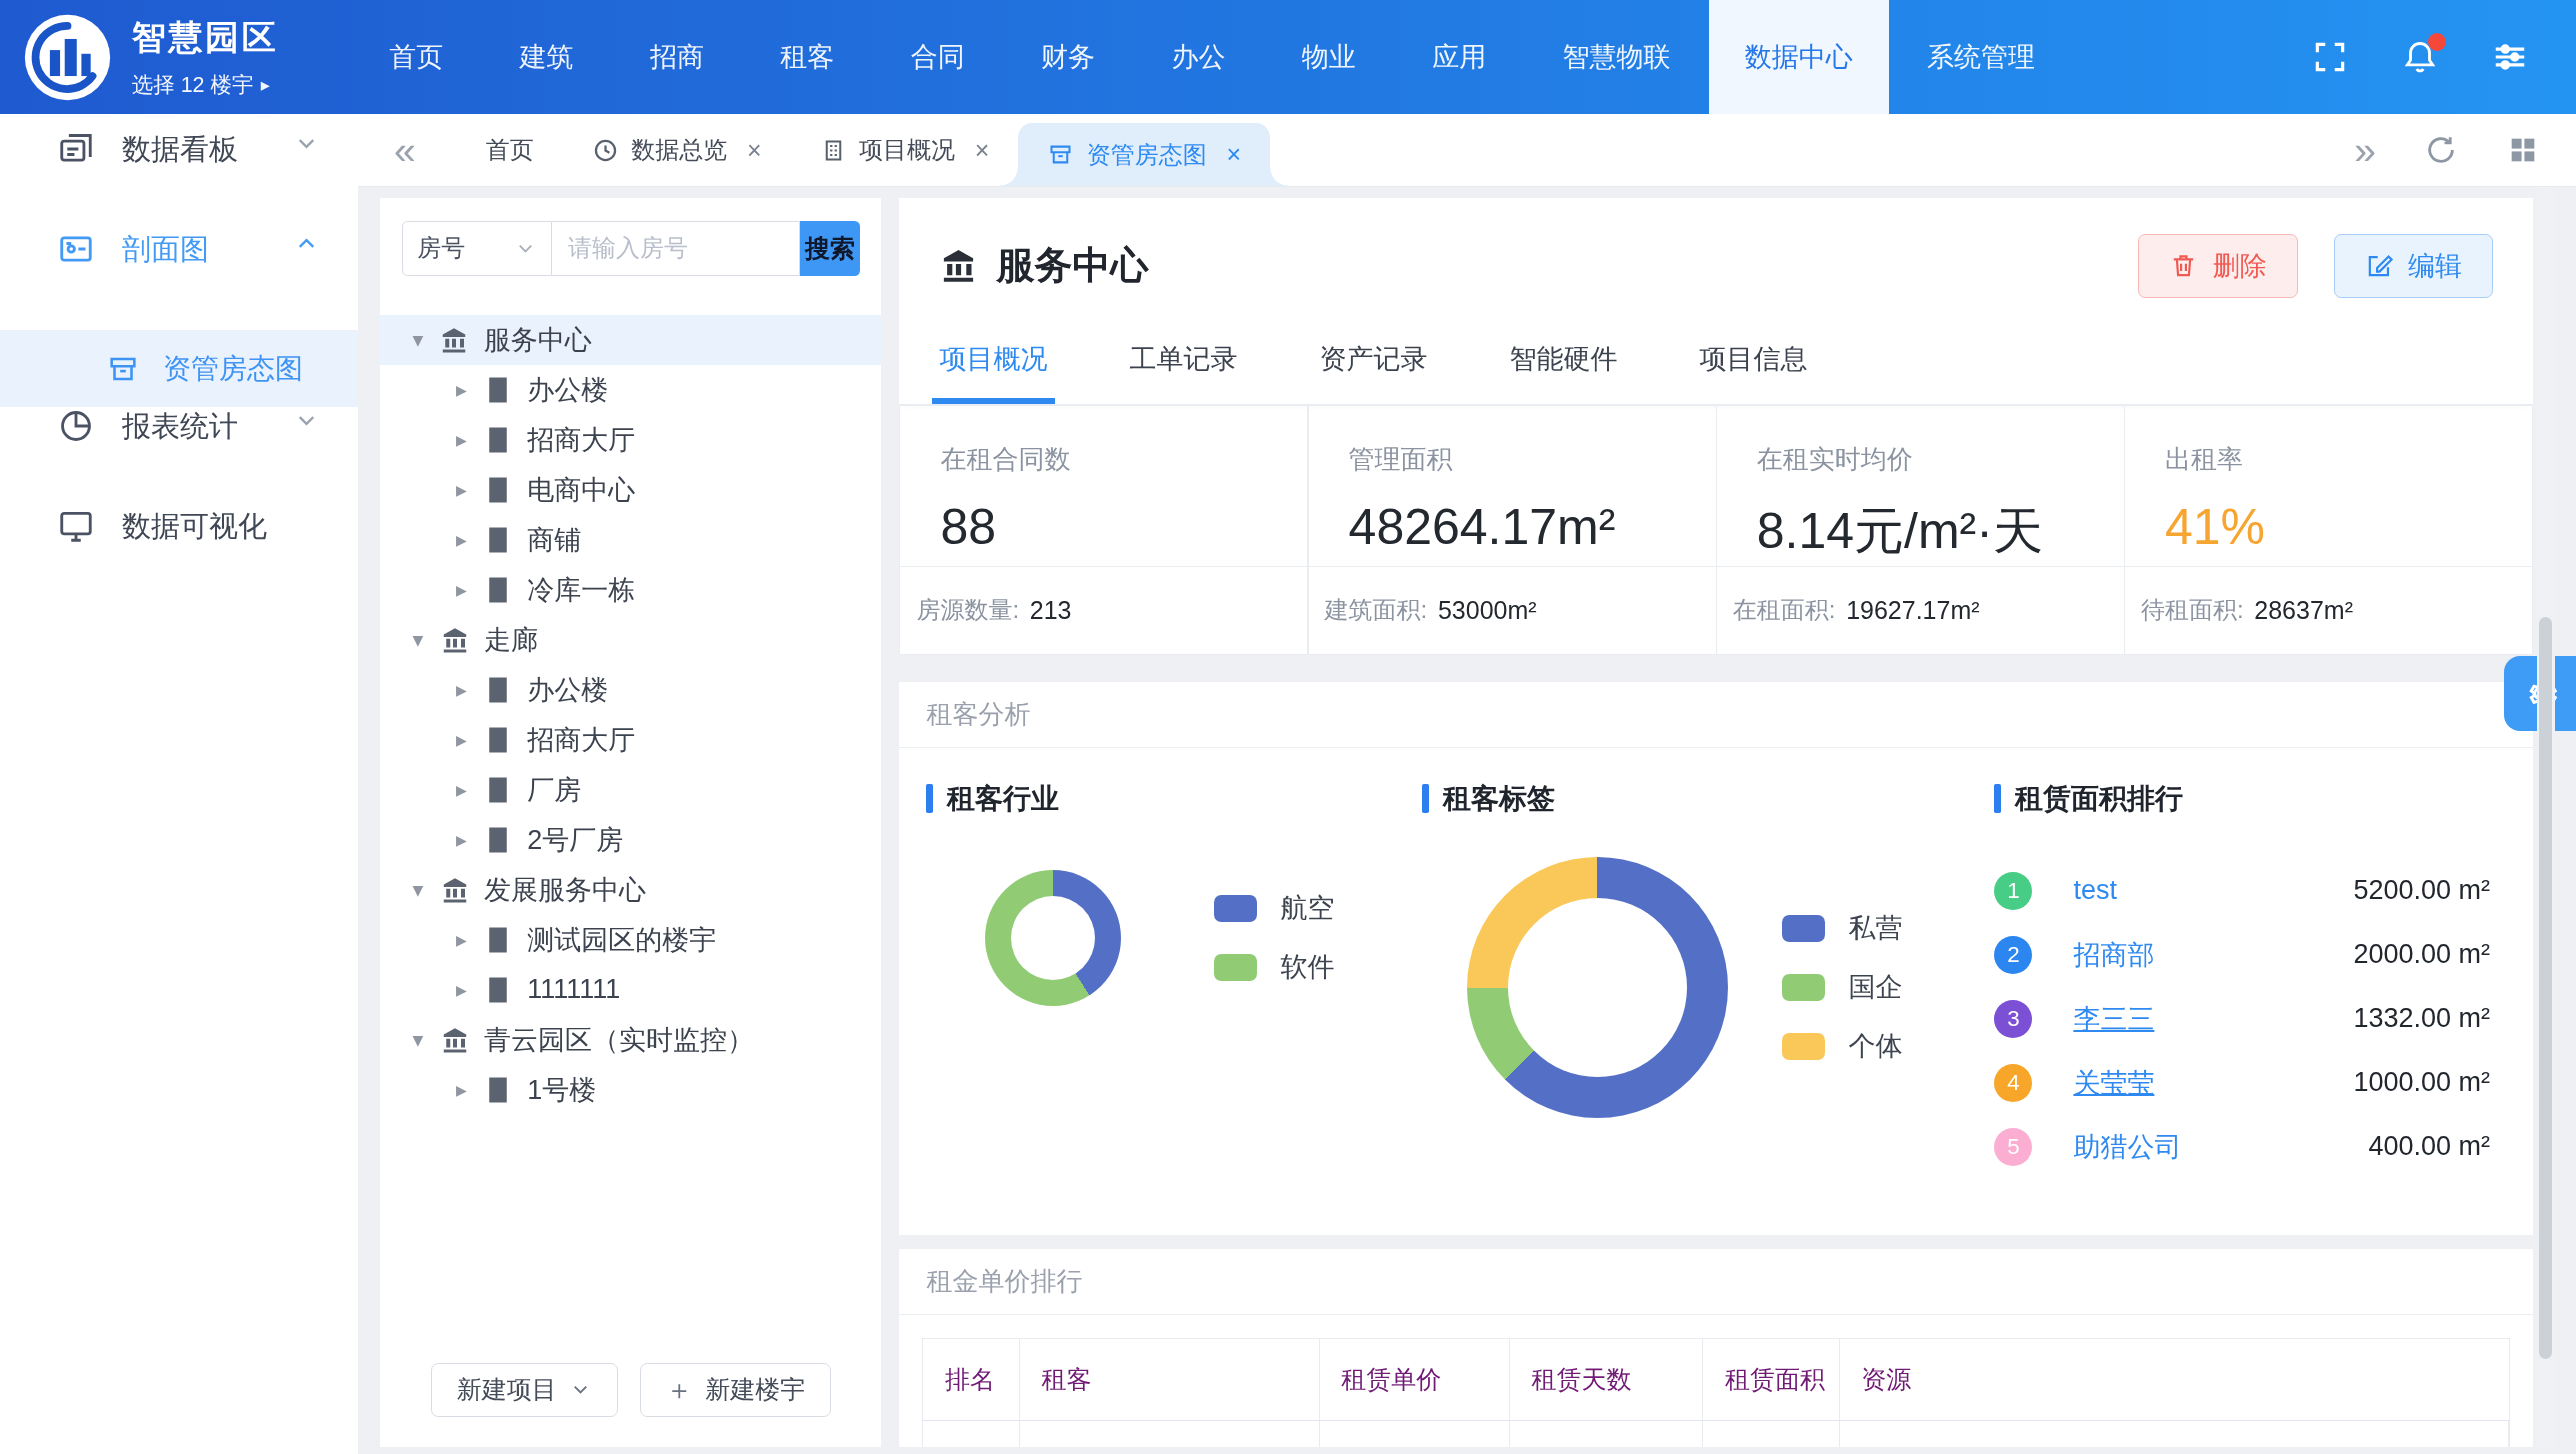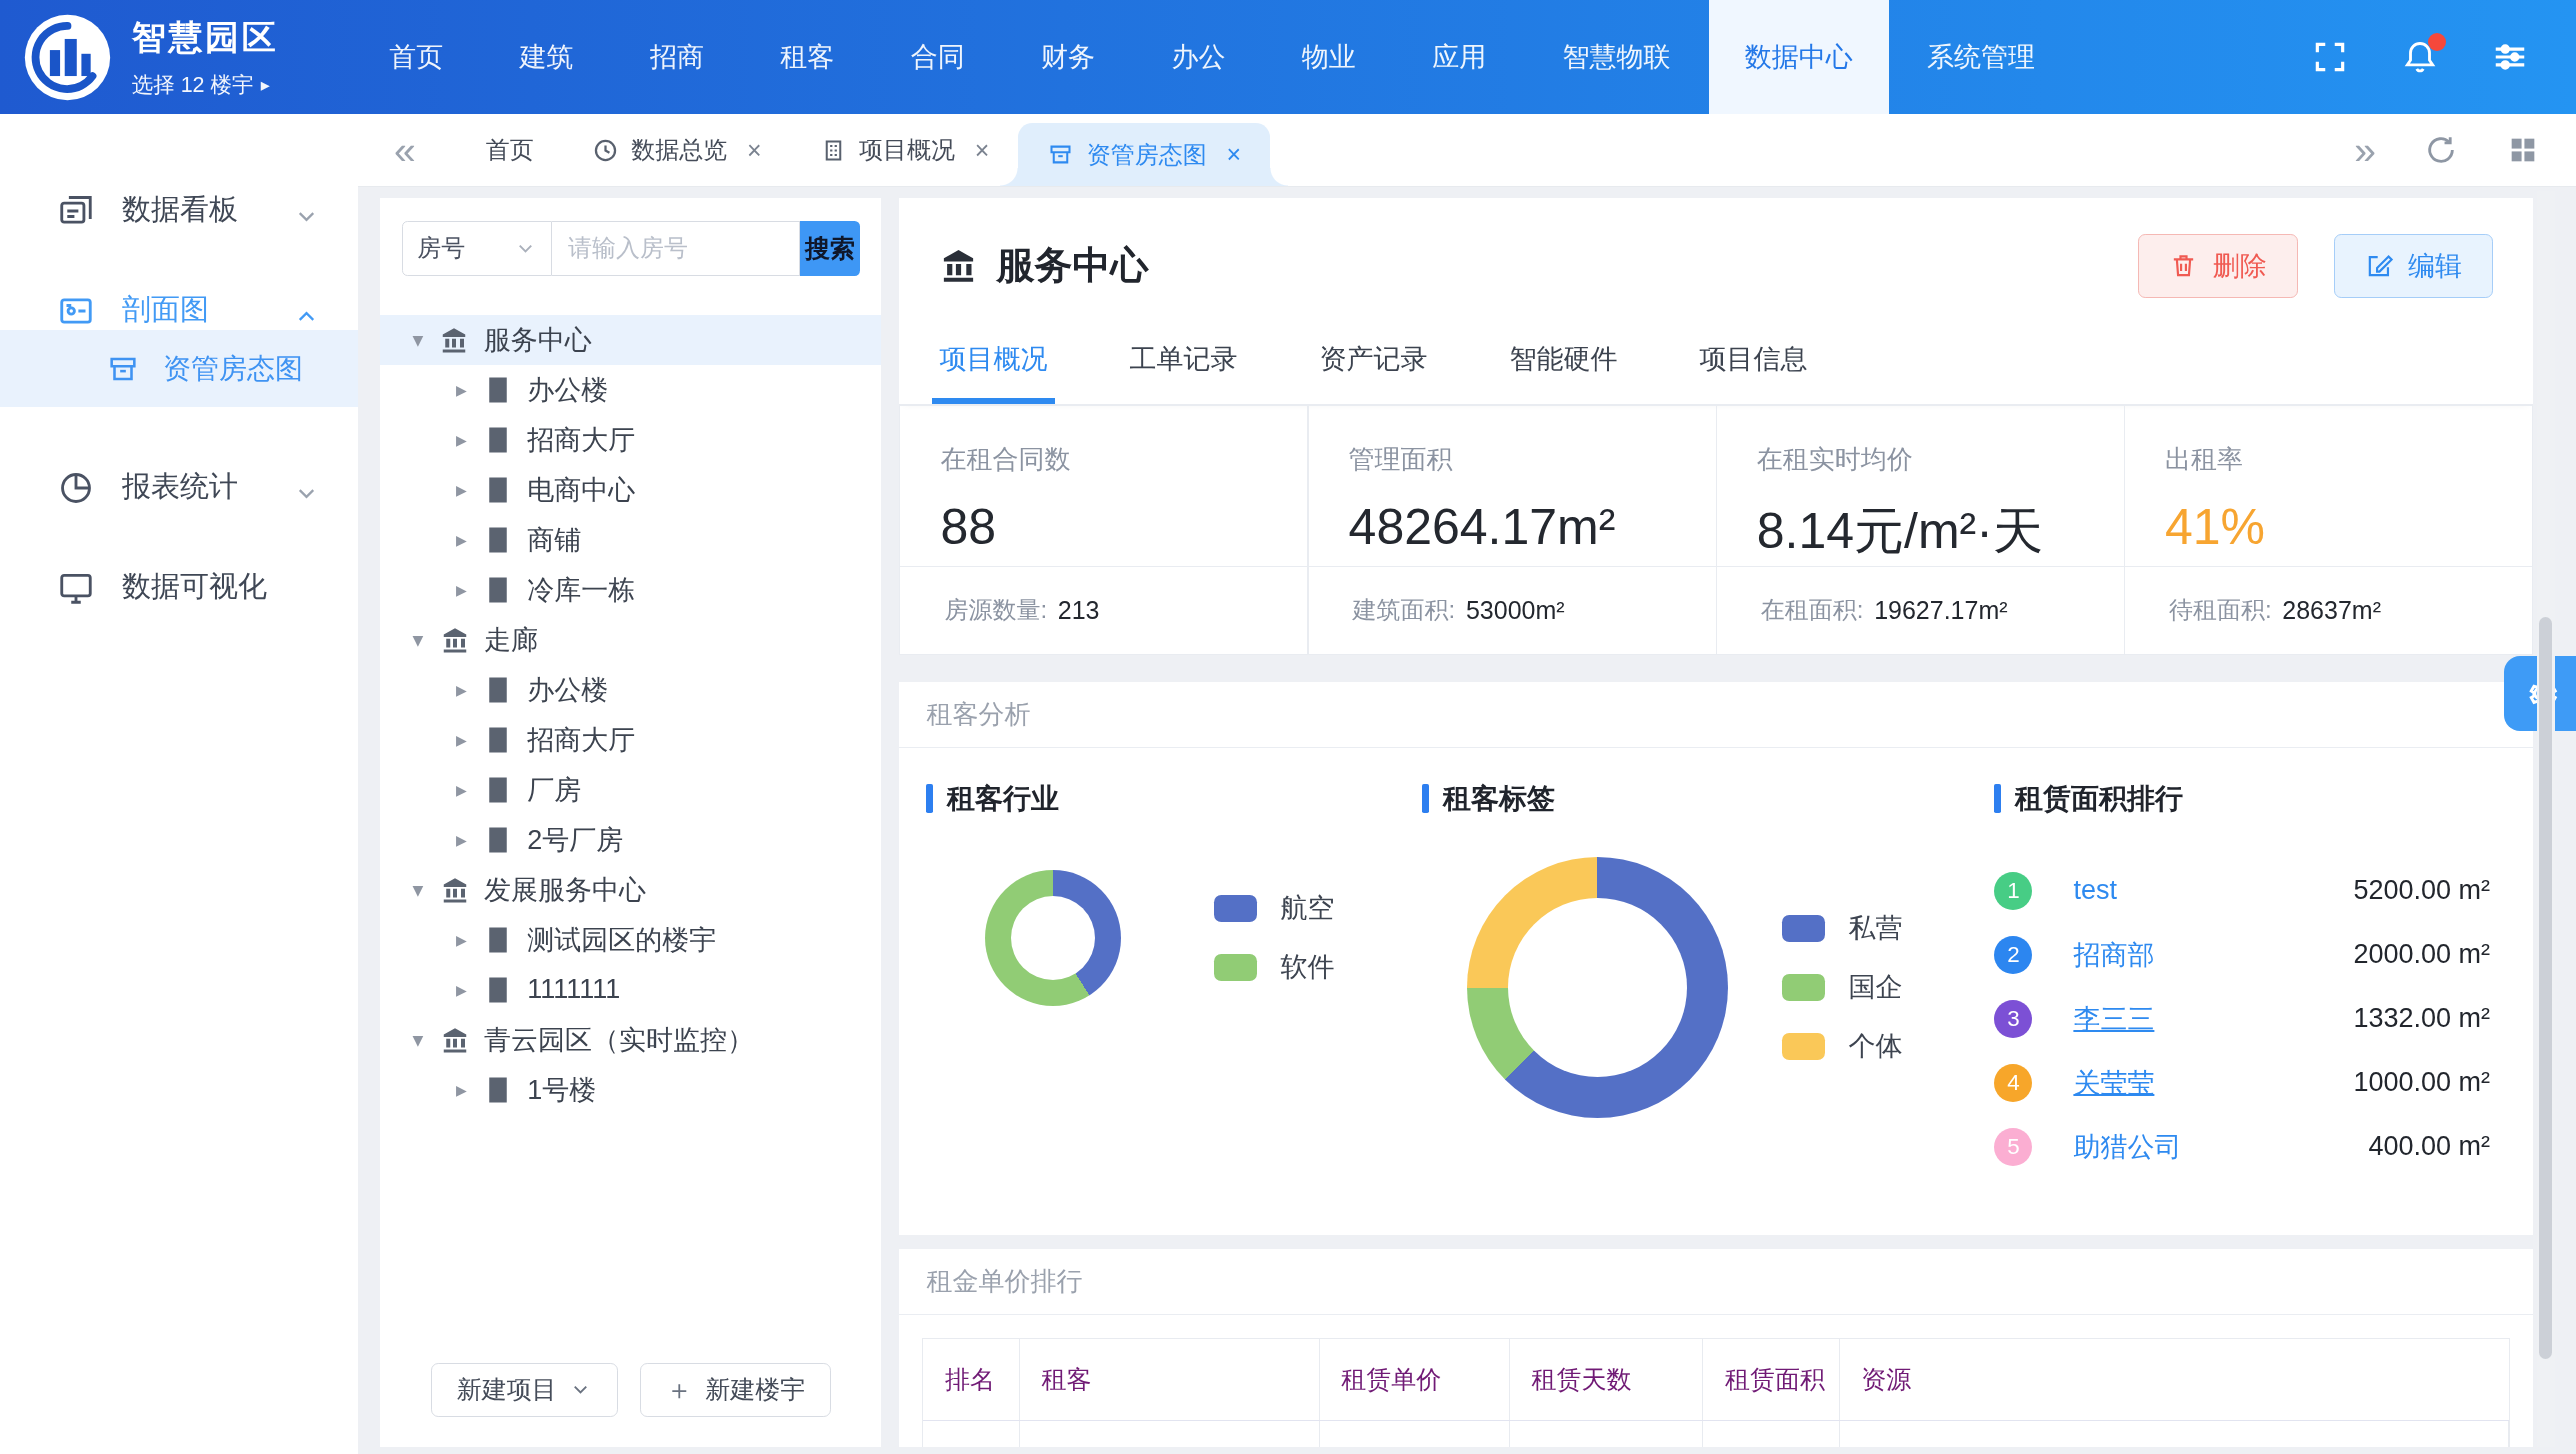--- a/index.html
+++ b/index.html
@@ -23,21 +23,21 @@
   .nav-ic { width:38px; height:38px; position:relative; color:#fff; cursor:pointer; }
   .nav-ic svg { width:100%; height:100%; }
   .dot { position:absolute; top:-5.4px; right:-7.2px; width:18px; height:18px; border-radius:50%;
     background:#f5483b; }
 
   
   .app { display:flex; height:1340px; }
 
   
   .sidebar { width:358px; background:#fff; flex-shrink:0; padding-top:16px; }
-  .side-item { height:100px; display:flex; align-items:flex-end; padding:0 38px 0 57px;
+  .side-item { height:100px; display:flex; align-items:flex-start; padding:0 38px 0 57px;
     font-size:29px; color:#3f4755; cursor:pointer; }
   .side-item .sic { width:38px; height:38px; margin-right:27px; color:#4a5263; }
   .side-item .sic svg { width:100%; height:100%; }
   .side-item .chev { margin-left:auto; width:27px; height:27px; color:#9aa2ae; }
   .side-item .chev svg { width:100%; height:100%; }
   .side-item.active { color:#429af5; }
   .side-item.active .sic, .side-item.active .chev { color:#429af5; }
   .side-sub { height:77px; display:flex; align-items:center; padding-left:106px; background:#e9f2fd;
     color:#3f93f2; font-size:28px; cursor:pointer; }
   .side-sub .sic { width:34px; height:34px; margin-right:23px; color:#3f93f2; }
@@ -120,21 +120,21 @@
     background:#2e8af0; }
 
   .stats-row { display:flex; }
   .stat-card { flex:1; border:0.9px solid #e9ecf1; margin-left:-0.9px; height:250px; display:flex;
     flex-direction:column; }
   .stat-card:first-child { margin-left:0; }
   .stat-top { padding:36px 0 0 40px; flex:1; }
   .stat-label { font-size:26px; color:#8b93a1; }
   .stat-value { margin-top:21.5px; font-size:50px; color:#24282f; }
   .stat-foot { border-top:0.9px solid #e9ecf1; height:88px; display:flex; align-items:center;
-    padding-left:44px; font-size:24px; color:#8b93a1; }
+    padding-left:16px; font-size:24px; color:#8b93a1; }
   .stat-foot .fv { color:#23272e; margin-left:10.7px; font-size:25px; }
 
   .gap { background:#eef0f4; flex-shrink:0; }
   .g30 { height:27px; } .g16 { height:14.3px; }
   .band { height:66px; display:flex; align-items:center; padding-left:27px; font-size:26px;
     color:#9aa1ad; border-bottom:0.9px solid #eaedf2; flex-shrink:0; }
 
   .charts-row { height:487px; display:flex; padding-top:32px; flex-shrink:0; }
   .cb1 { width:523px; padding-left:27px; }
   .cb2 { width:572px; }

